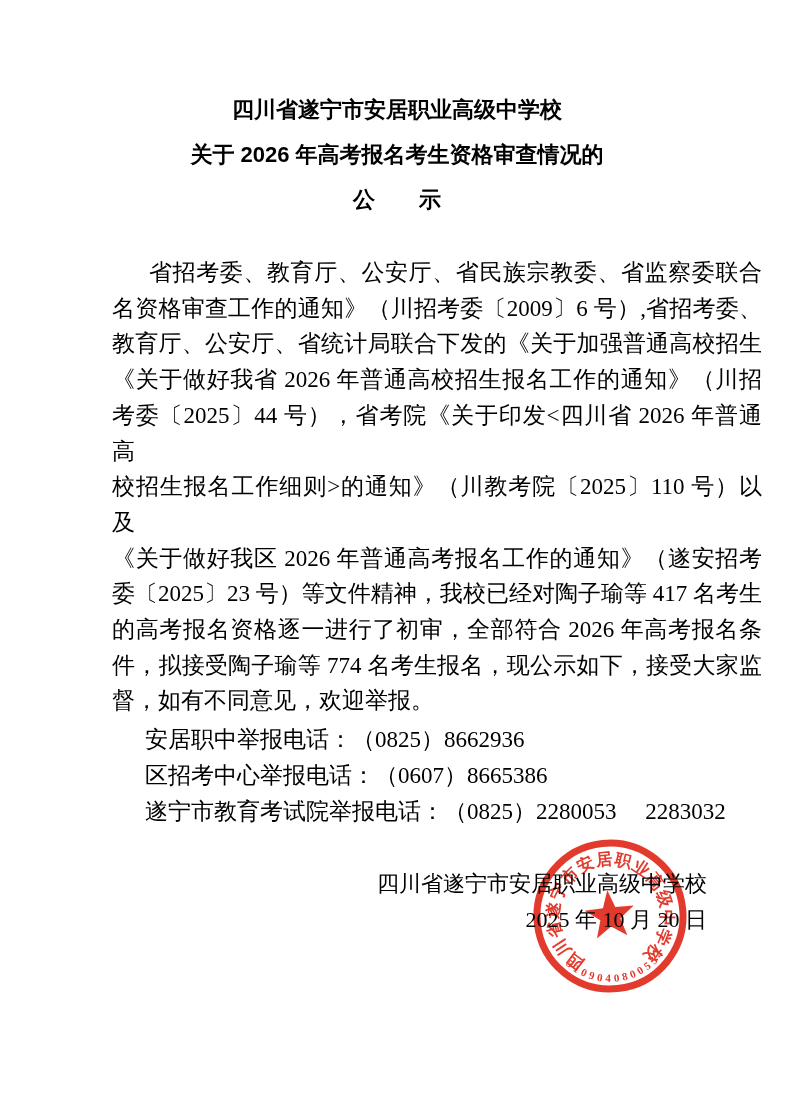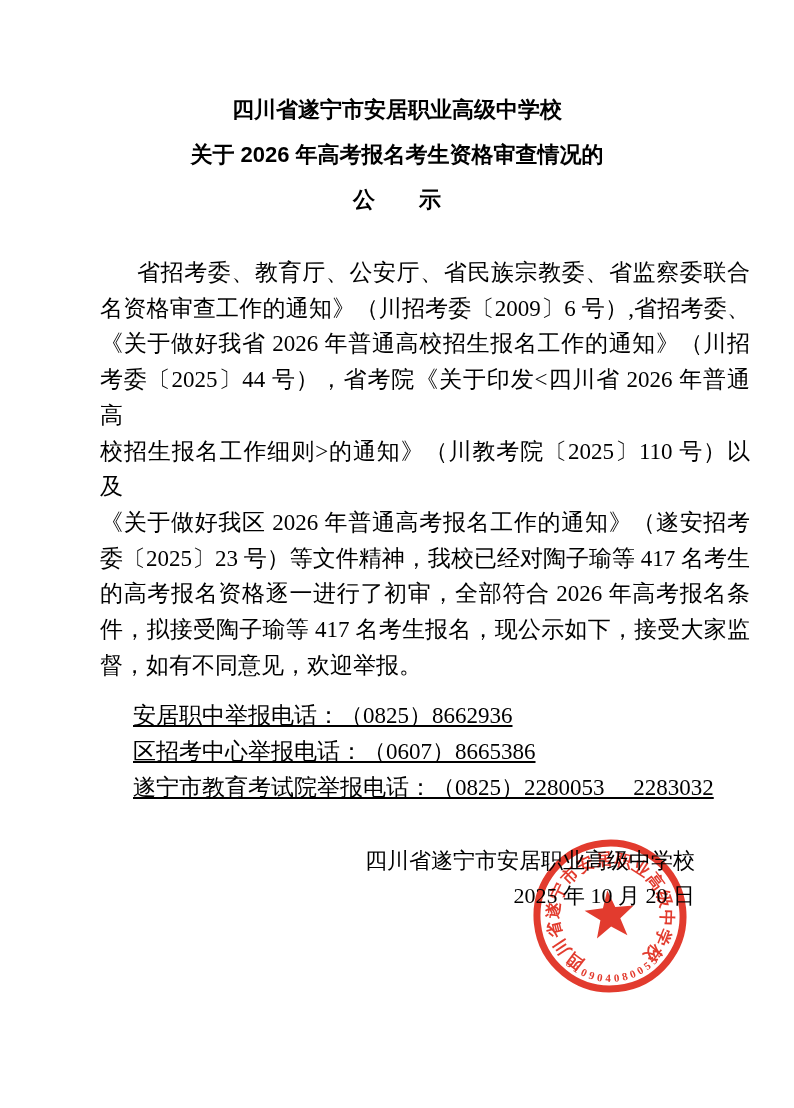--- a/index.html
+++ b/index.html
@@ -13,30 +13,30 @@
   }
   .titles{
     position:absolute;top:87px;left:0;width:100%;
     text-align:center;
     font-family:"Liberation Sans","DejaVu Sans",sans-serif;
     font-weight:700;
     font-size:22px;
   }
   .tline{height:45px;line-height:45px;}
   .content{
-    position:absolute;top:255px;left:100px;width:650px;
+    position:absolute;top:255px;left:112px;width:650px;
     font-size:23px;line-height:35.7px;
   }
   .para .bline{
     text-align:justify;
     text-align-last:justify;
   }
   .para .bline:first-child{text-indent:37px;}
   .para .bline:last-child{text-align:left;text-align-last:left;}
-  .hotlines{margin-top:15px;text-decoration:underline;}
+  .hotlines{margin-top:3px;}
   .hotlines .hline{padding-left:33px;}
   .signature{
     margin-top:37px;
     padding-right:55px;
     text-align:right;
     font-size:22px;
   }
   .signature div{line-height:35.7px;}
   .seal{
     position:absolute;left:532px;top:838px;width:156px;height:156px;
@@ -54,27 +54,28 @@
     <div class="tline">四川省遂宁市安居职业高级中学校</div>
     <div class="tline">关于 2026 年高考报名考生资格审查情况的</div>
     <div class="tline">公　　示</div>
   </header>
 
   <main class="content">
     <div class="para">
 
     <div class="bline">省招考委、教育厅、公安厅、省民族宗教委、省监察委联合</div>
         <div class="bline">名资格审查工作的通知》（川招考委〔2009〕6 号）,省招考委、</div>
+        <div class="bline">教育厅、公安厅、省统计局联合下发的《关于加强普通高校招生</div>
         <div class="bline">《关于做好我省 2026 年普通高校招生报名工作的通知》（川招</div>
         <div class="bline">考委〔2025〕44 号），省考院《关于印发&lt;四川省 2026 年普通高</div>
         <div class="bline">校招生报名工作细则&gt;的通知》（川教考院〔2025〕110 号）以及</div>
         <div class="bline">《关于做好我区 2026 年普通高考报名工作的通知》（遂安招考</div>
         <div class="bline">委〔2025〕23 号）等文件精神，我校已经对陶子瑜等 417 名考生</div>
         <div class="bline">的高考报名资格逐一进行了初审，全部符合 2026 年高考报名条</div>
-        <div class="bline">件，拟接受陶子瑜等 417 名考生报名，现公示如下，接受大家监</div>
+        <div class="bline">件，拟接受陶子瑜等 774 名考生报名，现公示如下，接受大家监</div>
         <div class="bline">督，如有不同意见，欢迎举报。</div>
       </div>
 
     <div class="hotlines">
 
     <div class="hline">安居职中举报电话：（0825）8662936</div>
         <div class="hline">区招考中心举报电话：（0607）8665386</div>
         <div class="hline">遂宁市教育考试院举报电话：（0825）2280053　 2283032</div>
       </div>
 

